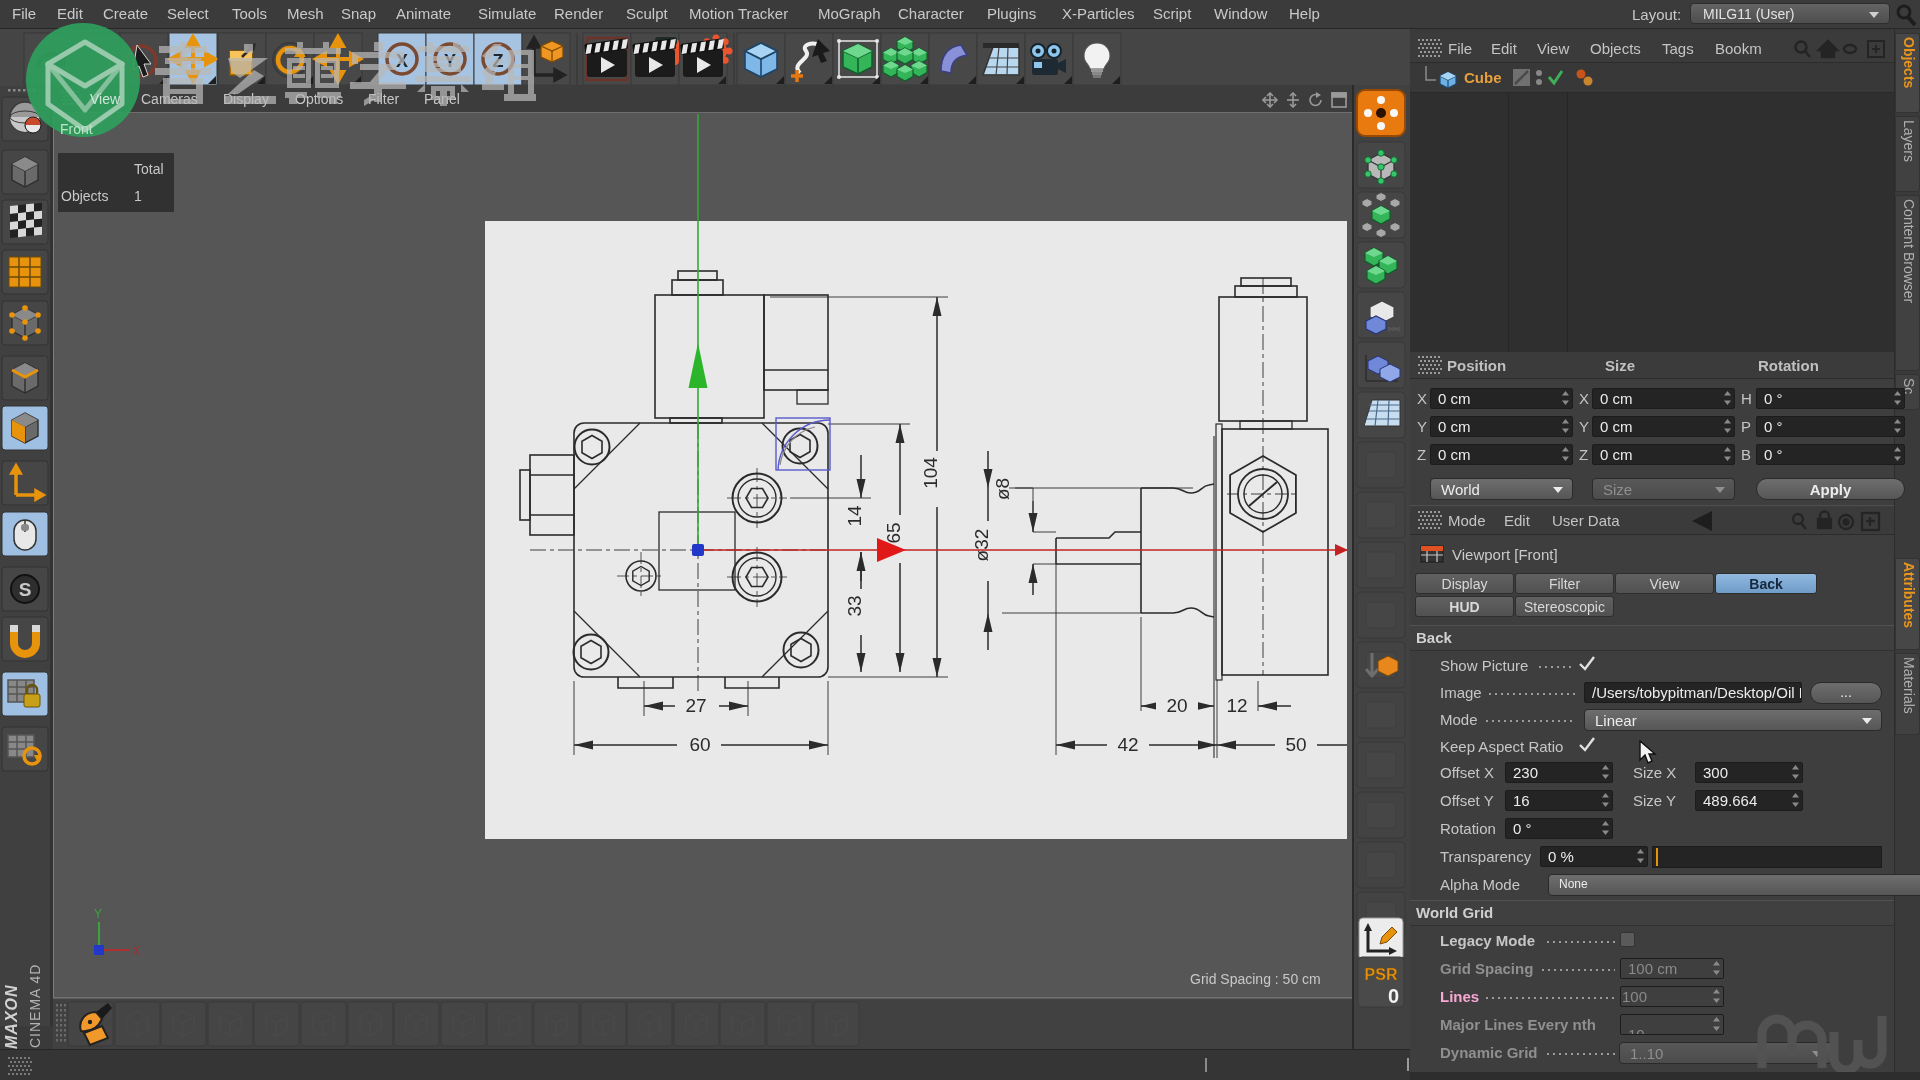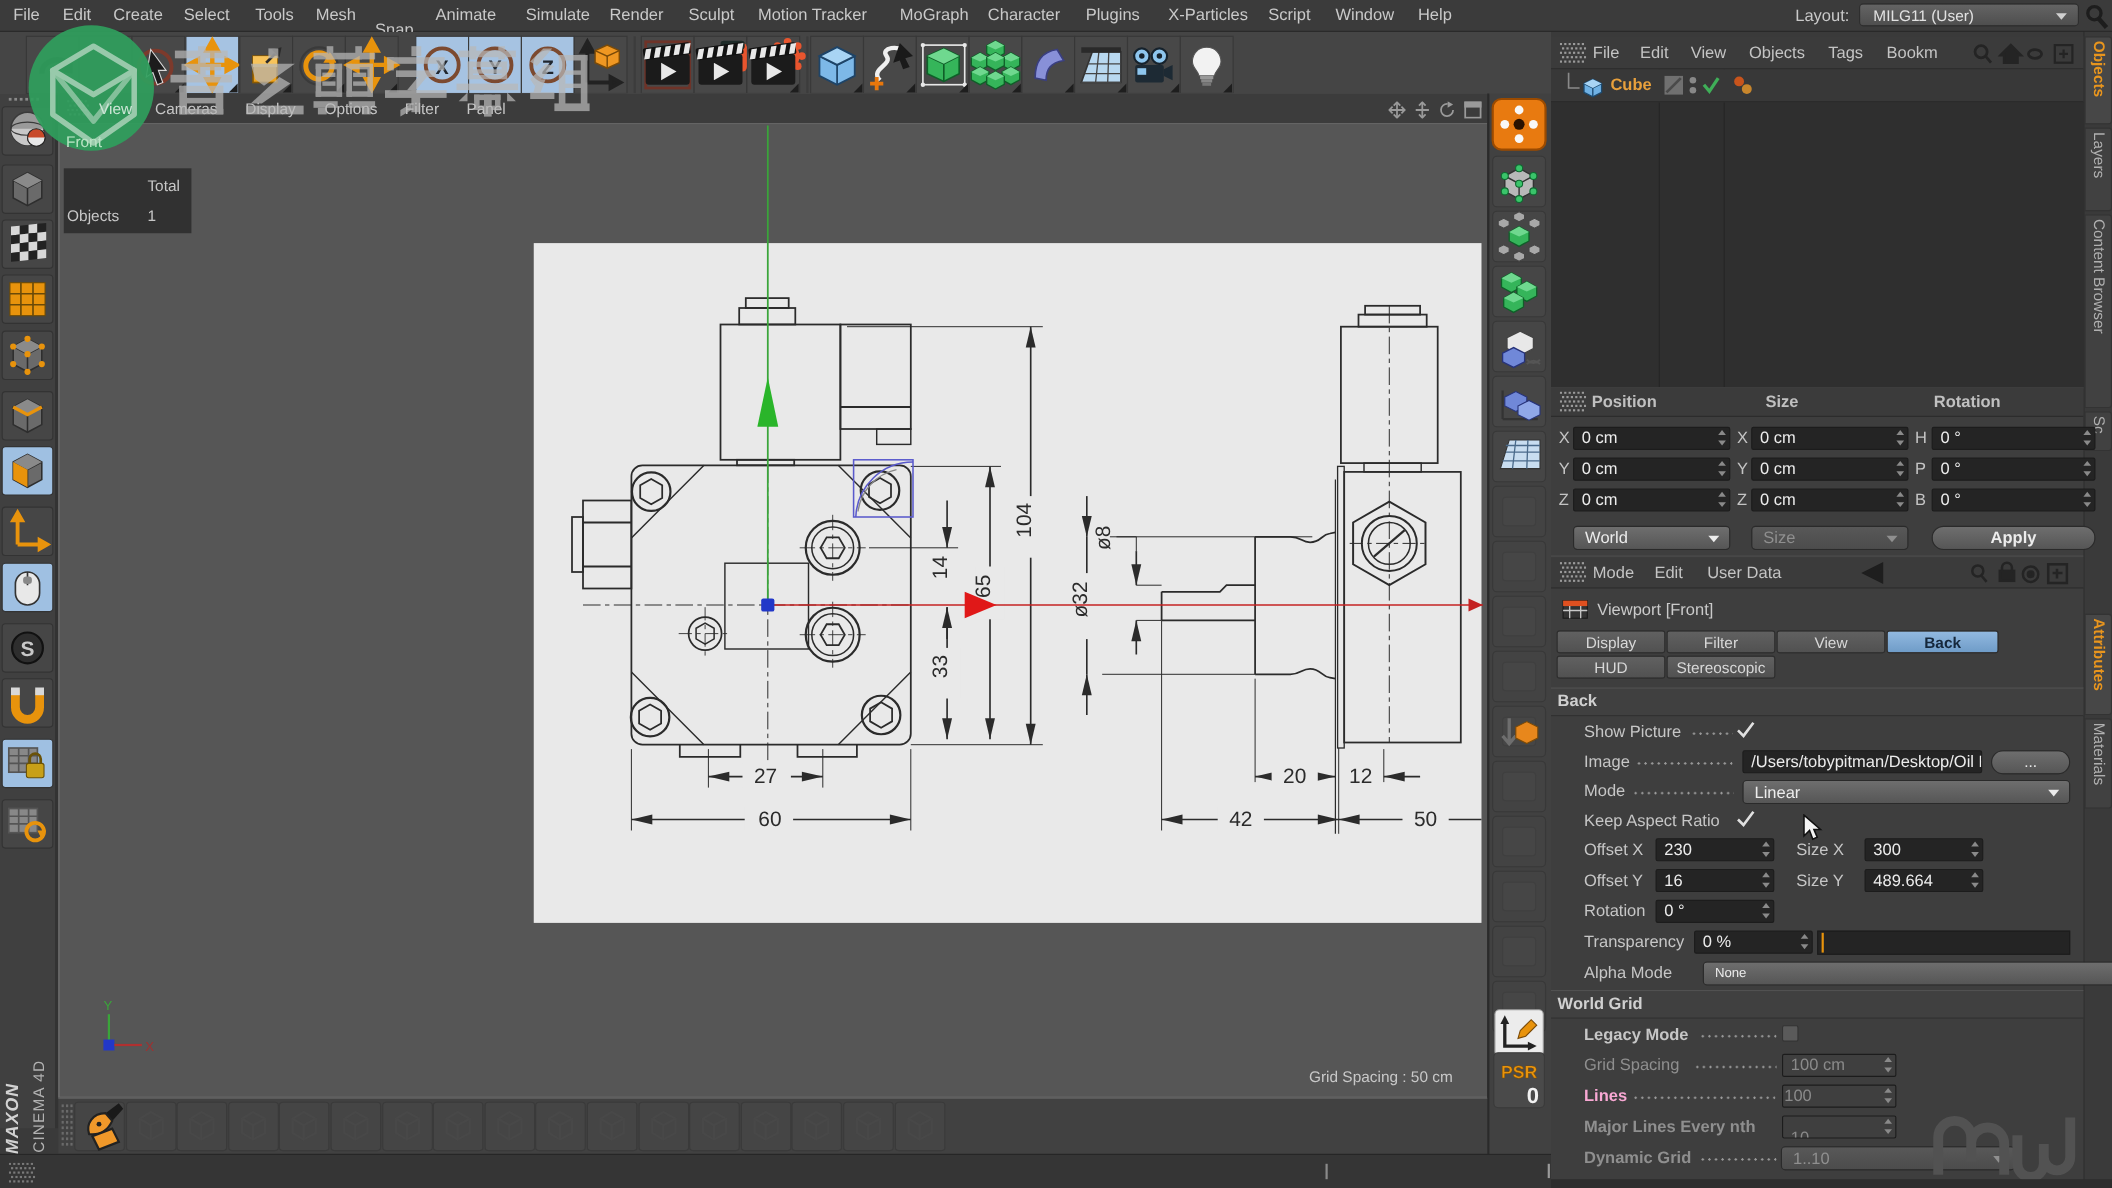--- a/index.html
+++ b/index.html
@@ -8,21 +8,21 @@
 svg{display:block}
 </style></head><body>
 
 <div class="abs" style="left:0;top:0;width:1920px;height:29px;background:#3b3b3b;border-bottom:1px solid #272727"></div>
 <span class="abs mt" style="left:12px;top:5px">File</span>
 <span class="abs mt" style="left:57px;top:5px">Edit</span>
 <span class="abs mt" style="left:103px;top:5px">Create</span>
 <span class="abs mt" style="left:167px;top:5px">Select</span>
 <span class="abs mt" style="left:232px;top:5px">Tools</span>
 <span class="abs mt" style="left:287px;top:5px">Mesh</span>
-<span class="abs mt" style="left:341px;top:19px">Snap</span>
+<span class="abs mt" style="left:341px;top:5px">Snap</span>
 <span class="abs mt" style="left:396px;top:5px">Animate</span>
 <span class="abs mt" style="left:478px;top:5px">Simulate</span>
 <span class="abs mt" style="left:554px;top:5px">Render</span>
 <span class="abs mt" style="left:626px;top:5px">Sculpt</span>
 <span class="abs mt" style="left:689px;top:5px">Motion Tracker</span>
 <span class="abs mt" style="left:818px;top:5px">MoGraph</span>
 <span class="abs mt" style="left:898px;top:5px">Character</span>
 <span class="abs mt" style="left:987px;top:5px">Plugins</span>
 <span class="abs mt" style="left:1062px;top:5px">X-Particles</span>
 <span class="abs mt" style="left:1153px;top:5px">Script</span>
@@ -836,21 +836,21 @@
 <svg class="abs" style="left:1420px;top:543px" width="26" height="22">
     <rect x="1" y="3" width="22" height="16" fill="#333" stroke="#1a1a1a"></rect>
     <rect x="1" y="3" width="22" height="5" fill="#e05020"></rect>
     <path d="M 1 12 h 22 M 7 8 v 11 M 17 8 v 11" stroke="#c8c8c8" stroke-width="1.2" fill="none"></path>
   </svg>
 <span class="abs" style="left:1452px;top:546px;font-size:15px;color:#cacaca">Viewport [Front]</span>
 <div class="abs" style="left:1415px;top:573px;width:99px;height:21px;background:linear-gradient(#616161,#515151);border:1px solid #2e2e2e;border-radius:3px;color:#d8d8d8;font-size:14px;font-weight:normal;text-align:center;padding-top:2px">Display</div>
 <div class="abs" style="left:1515px;top:573px;width:99px;height:21px;background:linear-gradient(#616161,#515151);border:1px solid #2e2e2e;border-radius:3px;color:#d8d8d8;font-size:14px;font-weight:normal;text-align:center;padding-top:2px">Filter</div>
 <div class="abs" style="left:1615px;top:573px;width:99px;height:21px;background:linear-gradient(#616161,#515151);border:1px solid #2e2e2e;border-radius:3px;color:#d8d8d8;font-size:14px;font-weight:normal;text-align:center;padding-top:2px">View</div>
 <div class="abs" style="left:1715px;top:573px;width:102px;height:21px;background:linear-gradient(#92b9e0,#6f9cc8);border:1px solid #2e2e2e;border-radius:3px;color:#16283c;font-size:14px;font-weight:bold;text-align:center;padding-top:2px">Back</div>
-<div class="abs" style="left:1415px;top:596px;width:99px;height:21px;background:linear-gradient(#616161,#515151);border:1px solid #2e2e2e;border-radius:3px;color:#d8d8d8;font-size:14px;font-weight:normal;text-align:center;padding-top:2px">HUD</div>
+<div class="abs" style="left:1415px;top:596px;width:99px;height:21px;background:linear-gradient(#616161,#515151);border:1px solid #2e2e2e;border-radius:3px;color:#d8d8d8;font-size:14px;font-weight:bold;text-align:center;padding-top:2px">HUD</div>
 <div class="abs" style="left:1515px;top:596px;width:99px;height:21px;background:linear-gradient(#616161,#515151);border:1px solid #2e2e2e;border-radius:3px;color:#d8d8d8;font-size:14px;font-weight:normal;text-align:center;padding-top:2px">Stereoscopic</div>
 <div class="abs" style="left:1410px;top:625px;width:484px;height:26px;background:#404040;border-top:1px solid #515151;border-bottom:1px solid #313131"></div>
 <span class="abs" style="left:1416px;top:629px;font-size:15px;font-weight:bold;color:#d0d0d0">Back</span>
 <span class="abs" style="left:1440px;top:657px;font-size:15px;color:#c6c6c6;font-weight:normal">Show Picture</span>
 <div class="abs" style="left:1537px;top:665px;width:38px;height:4px;background-image:radial-gradient(circle,#9a9a9a 1px,transparent 1.2px);background-size:6px 4px"></div>
 <svg class="abs" style="left:1578px;top:656px" width="18" height="16">
     <path d="M 2 8 L 7 13 L 16 1" stroke="#e0e0e0" stroke-width="2.4" fill="none"></path>
   </svg>
 <span class="abs" style="left:1440px;top:684px;font-size:15px;color:#c6c6c6;font-weight:normal">Image</span>
 <div class="abs" style="left:1487px;top:692px;width:88px;height:4px;background-image:radial-gradient(circle,#9a9a9a 1px,transparent 1.2px);background-size:6px 4px"></div>
@@ -901,21 +901,21 @@
   </svg>
 <div class="abs" style="left:1652px;top:846px;width:230px;height:22px;background:#242424;border:1px solid #1c1c1c"></div>
 <div class="abs" style="left:1656px;top:848px;width:2px;height:18px;background:#e8930c"></div>
 <span class="abs" style="left:1440px;top:876px;font-size:15px;color:#c6c6c6;font-weight:normal">Alpha Mode</span>
 <div class="abs" style="left:1548px;top:874px;width:404px;height:22px;background:linear-gradient(#6e6e6e,#565656);border:1px solid #2a2a2a;border-radius:4px;color:#ececec;font-size:12px;padding:2px 0 0 10px">None<span style="position:absolute;right:9px;top:8px;width:0;height:0;border:5px solid transparent;border-top:6px solid #ececec"></span></div>
 <div class="abs" style="left:1410px;top:900px;width:484px;height:26px;background:#404040;border-top:1px solid #515151;border-bottom:1px solid #313131"></div>
 <span class="abs" style="left:1416px;top:904px;font-size:15px;font-weight:bold;color:#d0d0d0">World Grid</span>
 <span class="abs" style="left:1440px;top:932px;font-size:15px;color:#c6c6c6;font-weight:bold">Legacy Mode</span>
 <div class="abs" style="left:1545px;top:940px;width:70px;height:4px;background-image:radial-gradient(circle,#9a9a9a 1px,transparent 1.2px);background-size:6px 4px"></div>
 <div class="abs" style="left:1620px;top:932px;width:15px;height:15px;background:#5a5a5a;border:1px solid #333;border-radius:2px"></div>
-<span class="abs" style="left:1440px;top:960px;font-size:15px;color:#8f8f8f;font-weight:normal">Grid Spacing</span>
+<span class="abs" style="left:1440px;top:960px;font-size:15px;color:#8f8f8f;font-weight:bold">Grid Spacing</span>
 <div class="abs" style="left:1540px;top:968px;width:75px;height:4px;background-image:radial-gradient(circle,#9a9a9a 1px,transparent 1.2px);background-size:6px 4px"></div>
 <div class="abs" style="left:1620px;top:958px;width:104px;height:21px;background:#3f3f3f;border:1px solid #1c1c1c;border-radius:2px;color:#8a8a8a;font-size:15px;padding:1px 0 0 7px;white-space:nowrap;overflow:hidden">100 cm</div>
 <svg class="abs" style="left:1712px;top:959px" width="9" height="19">
     <path d="M 4.5 2 L 1 6.5 L 8 6.5 Z" fill="#8a8a8a"></path>
     <path d="M 4.5 16 L 1 11.5 L 8 11.5 Z" fill="#8a8a8a"></path>
   </svg>
 <span class="abs" style="left:1440px;top:988px;font-size:15px;color:#f9a8d4;font-weight:bold">Lines</span>
 <div class="abs" style="left:1484px;top:996px;width:130px;height:4px;background-image:radial-gradient(circle,#9a9a9a 1px,transparent 1.2px);background-size:6px 4px"></div>
 <div class="abs" style="left:1620px;top:986px;width:104px;height:21px;background:#3f3f3f;border:1px solid #1c1c1c;border-radius:2px;color:#8a8a8a;font-size:15px;padding:1px 0 0 1px;white-space:nowrap;overflow:hidden">100</div>
 <svg class="abs" style="left:1712px;top:987px" width="9" height="19">

